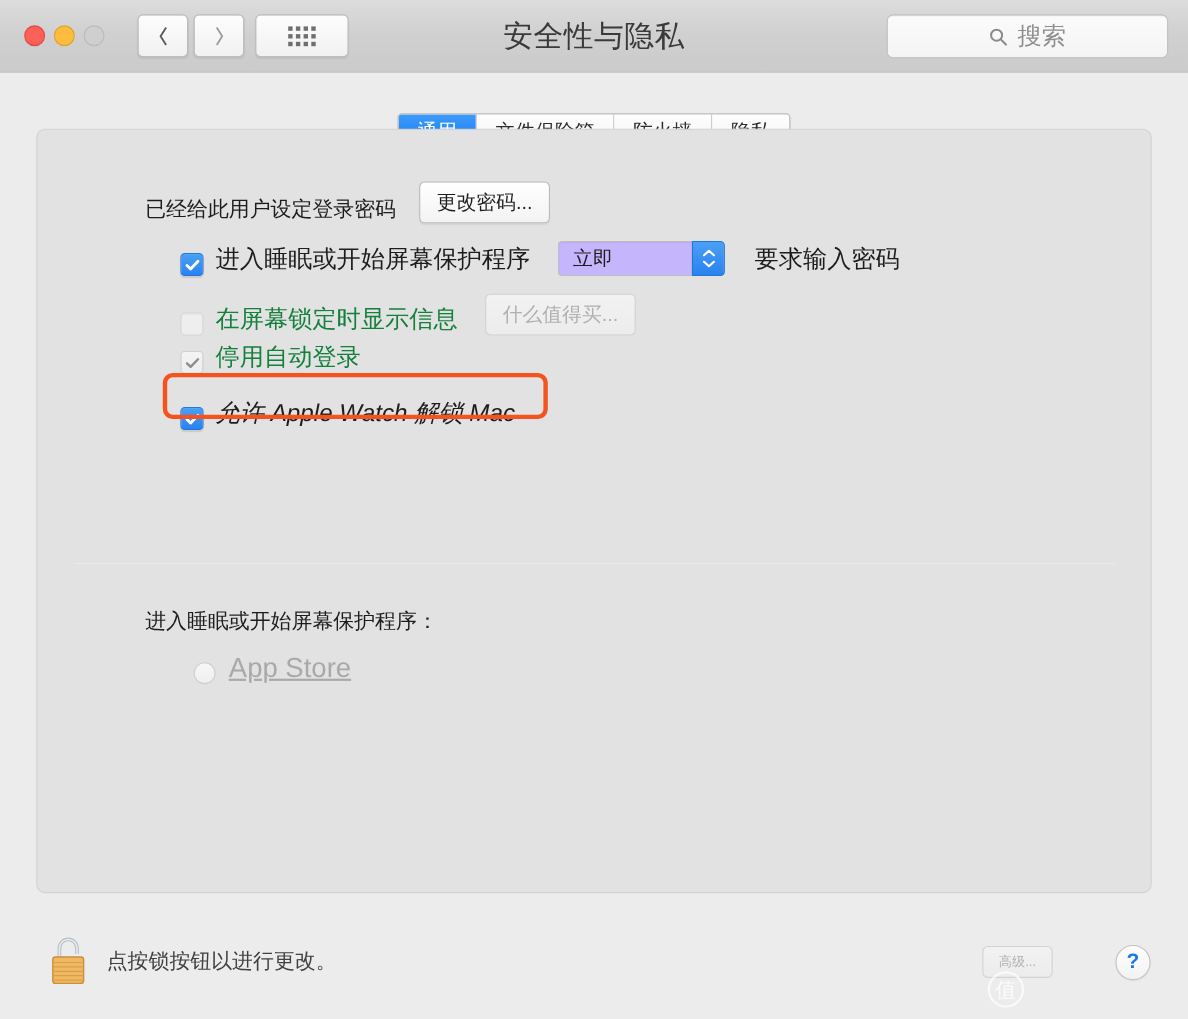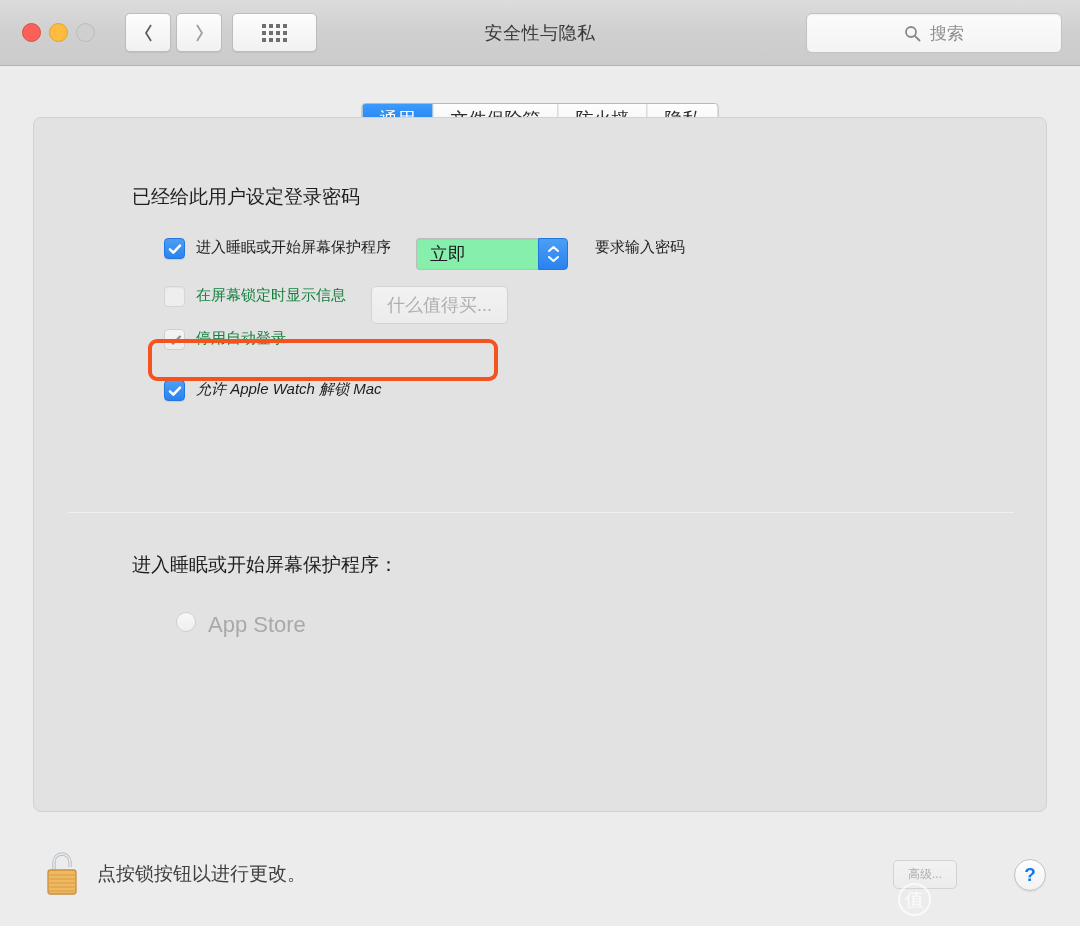--- a/index.html
+++ b/index.html
@@ -44,35 +44,35 @@
     border:1px solid #bcbcbc;
     box-shadow:0 1px 0 rgba(255,255,255,.7) inset, 0 1px 1px rgba(0,0,0,.07);
     display:flex; align-items:center; justify-content:center;
   }
   .griddots{ display:grid; grid-template-columns:repeat(4,4px); grid-template-rows:repeat(3,4px); gap:3px; }
   .griddots i{ display:block; width:4px; height:4px; background:#6f6f6f; }
 
   .win-title{
     position:absolute; left:0; top:0; width:1080px; height:66px;
     display:flex; align-items:center; justify-content:center;
-    font-size:18px; color:#3a3a3a; letter-spacing:.5px;
+    font-size:27px; color:#3a3a3a; letter-spacing:.5px;
   }
 
   .search{
     position:absolute; right:18px; top:13px;
     width:256px; height:40px; border-radius:6px;
     background:linear-gradient(to bottom,#fbfbfb,#f4f4f4);
     border:1px solid #c2c2c2;
     box-shadow:0 1px 1px rgba(0,0,0,.05) inset;
     display:flex; align-items:center; justify-content:center; gap:9px;
   }
   .mag{ width:17px; height:17px; }
   .mag circle{ fill:none; stroke:#8a8a8a; stroke-width:1.8; }
   .mag line{ stroke:#8a8a8a; stroke-width:1.9; stroke-linecap:round; }
-  .search span{ font-size:17px; color:#8e8e8e;text-align:center; }
+  .search span{ font-size:22px; color:#8e8e8e;text-align:center; }
 
   
   .tabs{
     position:absolute; top:103px; left:50%; transform:translateX(-50%);
     display:flex; height:32px; border-radius:4px; overflow:hidden;
     border:1px solid #b9b9b9;
     box-shadow:0 1px 1px rgba(0,0,0,.08);
   }
   .tab{
     display:flex; align-items:center; justify-content:center;
@@ -88,21 +88,21 @@
 
   
   .panel{
     position:absolute; left:33px; top:117px;
     width:1014px; height:695px;
     background:#e2e2e2;
     border:1px solid #d2d2d2;
     border-radius:8px;
   }
 
-  .row{ position:absolute; display:flex; align-items:flex-start;margin-top:19px; }
+  .row{ position:absolute; display:flex; align-items:flex-end; }
 
   .pw-row{ left:98px; top:47px; gap:21px; }
   .pw-label{ font-size:19px; color:#1d1d1d; }
 
   .btn{
     background:linear-gradient(to bottom,#ffffff,#f3f3f3);
     border:1px solid #bdbdbd; border-radius:5px;
     box-shadow:0 1px 1px rgba(0,0,0,.06);
     font-size:18px; color:#1d1d1d;
     padding:6px 15px; cursor:default;
@@ -131,28 +131,28 @@
   }
   .cb.off.dim{ background:#eeeeee; border-color:#d5d5d5; }
   .cb.on.dim{
     background:linear-gradient(to bottom,#f4f4f4,#ededed);
     border:1px solid #cfcfcf; box-shadow:none;
   }
   .cb svg{ position:absolute; left:2px; top:2px; width:16px; height:16px; }
   .cb.on svg path{ fill:none; stroke:#ffffff; stroke-width:2.6; stroke-linecap:round; stroke-linejoin:round; }
   .cb.on.dim svg path{ stroke:#8d8d8d; stroke-width:2.2; }
 
-  .cb-label{ font-size:15px; color:#1d1d1d; white-space:nowrap; }
+  .cb-label{ font-size:22px; color:#1d1d1d; white-space:nowrap; }
   .cb-label.dim{ color:#15803d; }
 
   
   .selwrap{ display:flex; align-items:stretch; height:32px; margin-left:14px; }
   .selbox{
     width:122px;
-    background:#86efac;
+    background:#c4b5fd;
     border:1px solid #bdbdbd; border-right:none;
     border-radius:4px 0 0 4px;
     display:flex; align-items:center; padding-left:13px;
     font-size:18px; color:#1d1d1d;
     box-shadow:0 1px 1px rgba(0,0,0,.05) inset;
   }
   .stepper{
     width:30px;
     background:linear-gradient(to bottom,#4a9ff5,#2a82ef);
     border:1px solid #2277de; border-radius:0 4px 4px 0;
@@ -183,21 +183,21 @@
   }
   .radio-row{ left:142px; gap:12px; }
   .radio{
     width:20px; height:20px; border-radius:50%; flex:none;
     background:linear-gradient(to bottom,#f7f7f7,#efefef);
     border:1px solid #cfcfcf;
     display:flex; align-items:center; justify-content:center;
   }
   .radio i{ display:none; width:8px; height:8px; border-radius:50%; background:#8b8b8b; }
   .radio.sel i{ display:block; }
-  .radio-label{ font-size:22px; color:#a9a9a9; white-space:nowrap; }
+  .radio-label{ font-size:25px; color:#a9a9a9; white-space:nowrap;text-decoration:underline; }
 
   
   .lock{
     position:absolute; left:44px; top:849px;
     width:36px; height:48px;
   }
   .footer-text{
     position:absolute; left:97px; top:861px;
     font-size:19px; color:#404040;
   }
@@ -288,20 +288,21 @@
   <div class="tab active">通用</div>
   <div class="tab">文件保险箱</div>
   <div class="tab">防火墙</div>
   <div class="tab">隐私</div>
 </div>
 
 <div class="panel">
 
   <div class="row pw-row">
     <span class="pw-label">已经给此用户设定登录密码</span>
+    <button class="btn">更改密码...</button>
   </div>
 
   <div class="row cb-row" style="top:101px;">
     <div class="cb on">
       <svg viewBox="0 0 16 16">
           <path d="M3 8.4 L6.3 11.6 L13 4.6"></path>
         </svg>
     </div>
     <span class="cb-label">进入睡眠或开始屏幕保护程序</span>
     <div class="selwrap">

